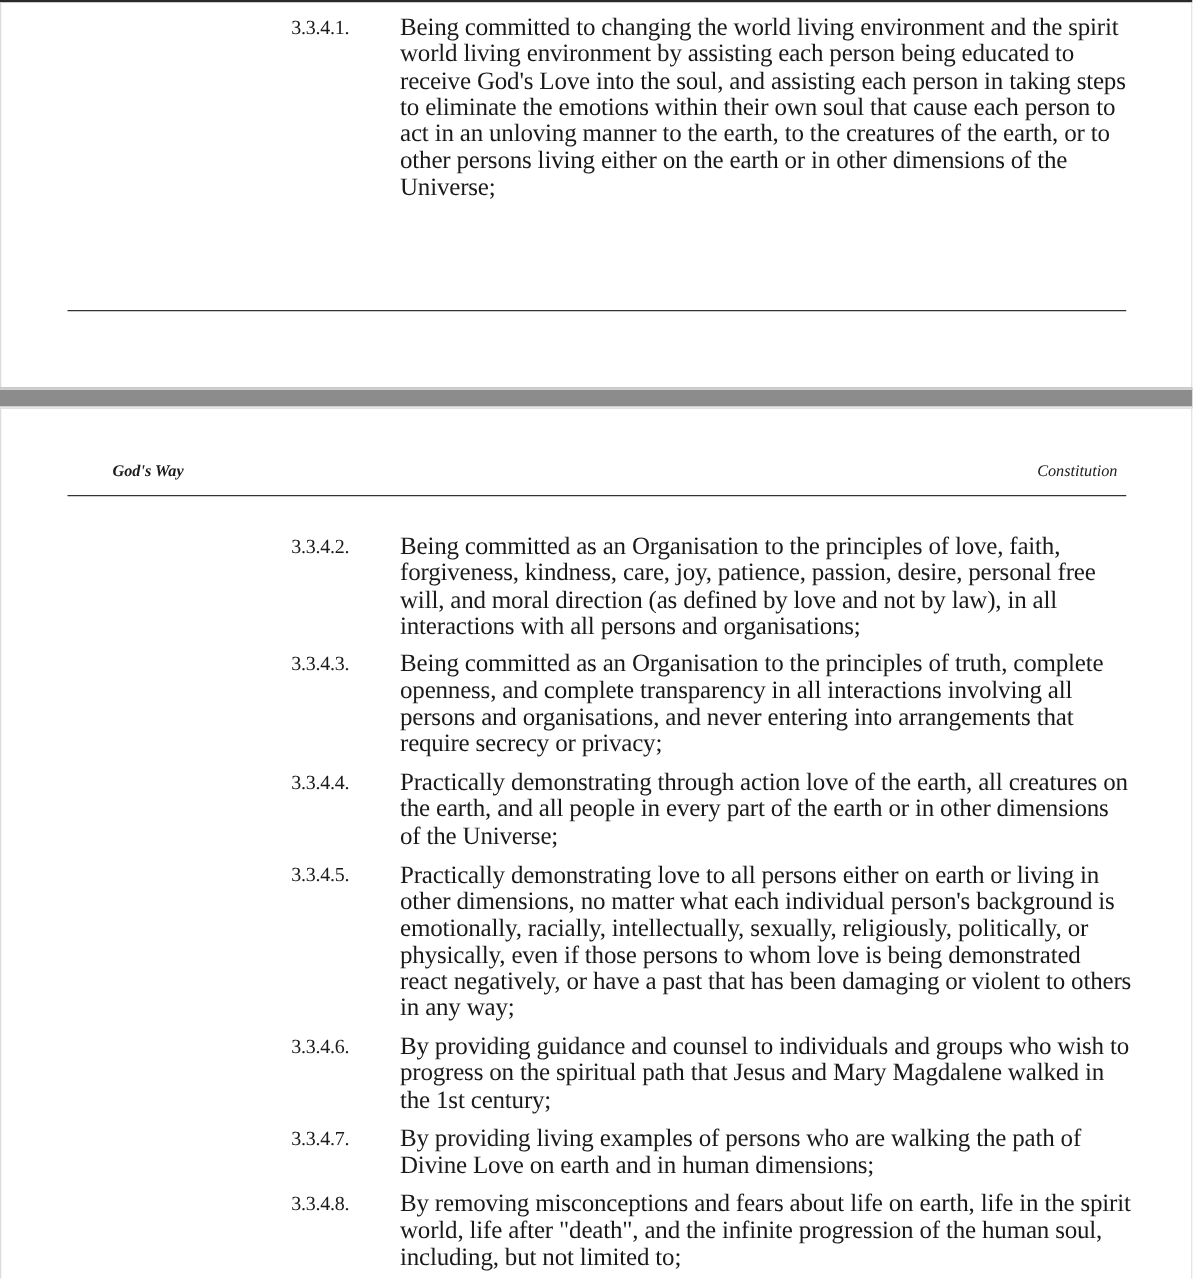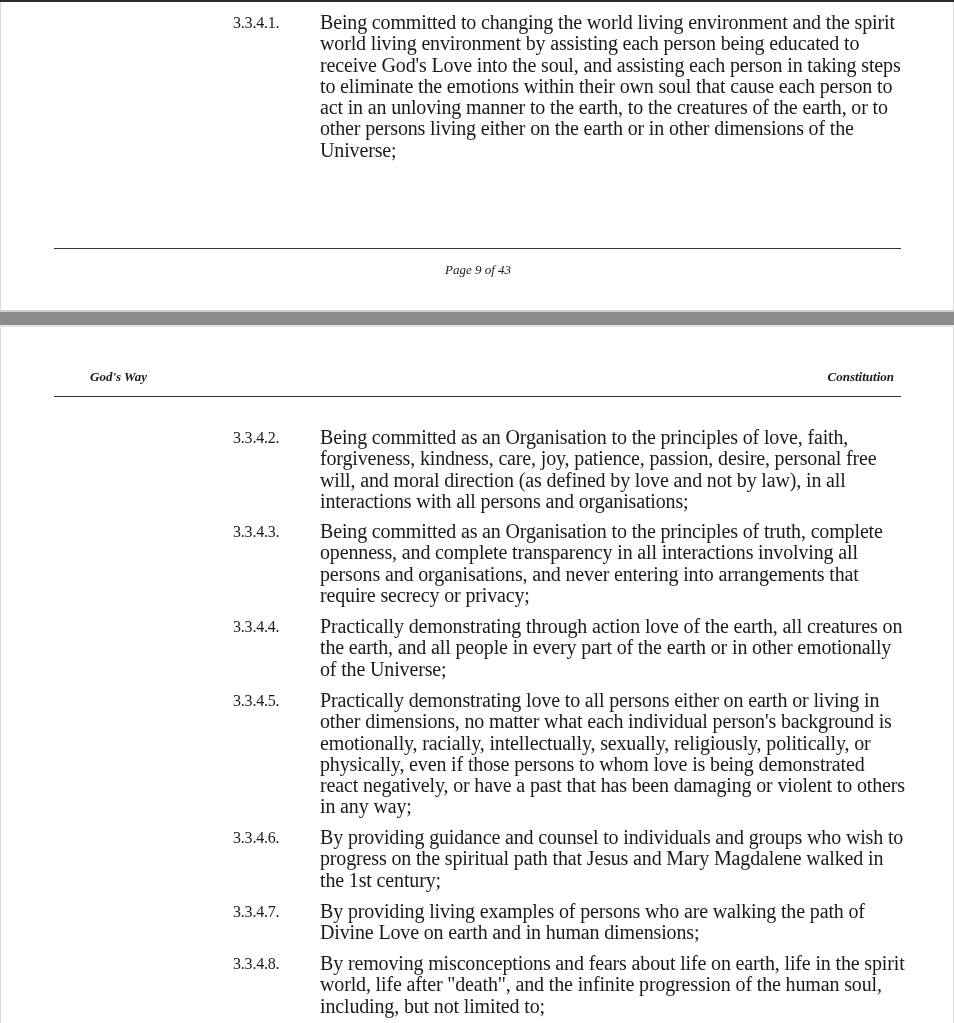--- a/index.html
+++ b/index.html
@@ -96,37 +96,36 @@
       font-style: italic;
       font-weight: bold;
       font-size: 13px;
       margin-left: 34px;
     }
     .header-right {
       position: absolute;
       right: 59px;
       top: 42px;
       font-style: italic;
-      font-weight: bold;
+      font-weight: normal;
       font-size: 13px;
     }
   </style>
 </head>
 <body>
 
 <div class="viewer">
   <div class="top-border"></div>
 
   <div class="page page-prev">
     <div class="clause" style="top:10px;">
       <span class="clause-num">3.3.4.1.</span>
       <div class="clause-text">Being committed to changing the world living environment and the spirit world living environment by assisting each person being educated to receive God's Love into the soul, and assisting each person in taking steps to eliminate the emotions within their own soul that cause each person to act in an unloving manner to the earth, to the creatures of the earth, or to other persons living either on the earth or in other dimensions of the Universe;</div>
     </div>
     <div class="rule" style="top:246px;"></div>
-    <div class="footer-text">Page 9 of 43</div>
   </div>
 
   <div class="page-gap"></div>
 
   <div class="page page-next">
     <div class="header-left">God's Way</div>
     <div class="header-right">Constitution</div>
     <div class="rule" style="top:69px;"></div>
 
     <div class="clause" style="top:100px;">
@@ -134,21 +133,21 @@
       <div class="clause-text">Being committed as an Organisation to the principles of love, faith, forgiveness, kindness, care, joy, patience, passion, desire, personal free will, and moral direction (as defined by love and not by law), in all interactions with all persons and organisations;</div>
     </div>
 
     <div class="clause" style="top:194px;">
       <span class="clause-num">3.3.4.3.</span>
       <div class="clause-text">Being committed as an Organisation to the principles of truth, complete openness, and complete transparency in all interactions involving all persons and organisations, and never entering into arrangements that require secrecy or privacy;</div>
     </div>
 
     <div class="clause" style="top:289px;">
       <span class="clause-num">3.3.4.4.</span>
-      <div class="clause-text">Practically demonstrating through action love of the earth, all creatures on the earth, and all people in every part of the earth or in other emotionally of the Universe;</div>
+      <div class="clause-text">Practically demonstrating through action love of the earth, all creatures on the earth, and all people in every part of the earth or in other dimensions of the Universe;</div>
     </div>
 
     <div class="clause" style="top:363px;">
       <span class="clause-num">3.3.4.5.</span>
       <div class="clause-text">Practically demonstrating love to all persons either on earth or living in other dimensions, no matter what each individual person's background is emotionally, racially, intellectually, sexually, religiously, politically, or physically, even if those persons to whom love is being demonstrated react negatively, or have a past that has been damaging or violent to others in any way;</div>
     </div>
 
     <div class="clause" style="top:500px;">
       <span class="clause-num">3.3.4.6.</span>
       <div class="clause-text">By providing guidance and counsel to individuals and groups who wish to progress on the spiritual path that Jesus and Mary Magdalene walked in the 1st century;</div>

